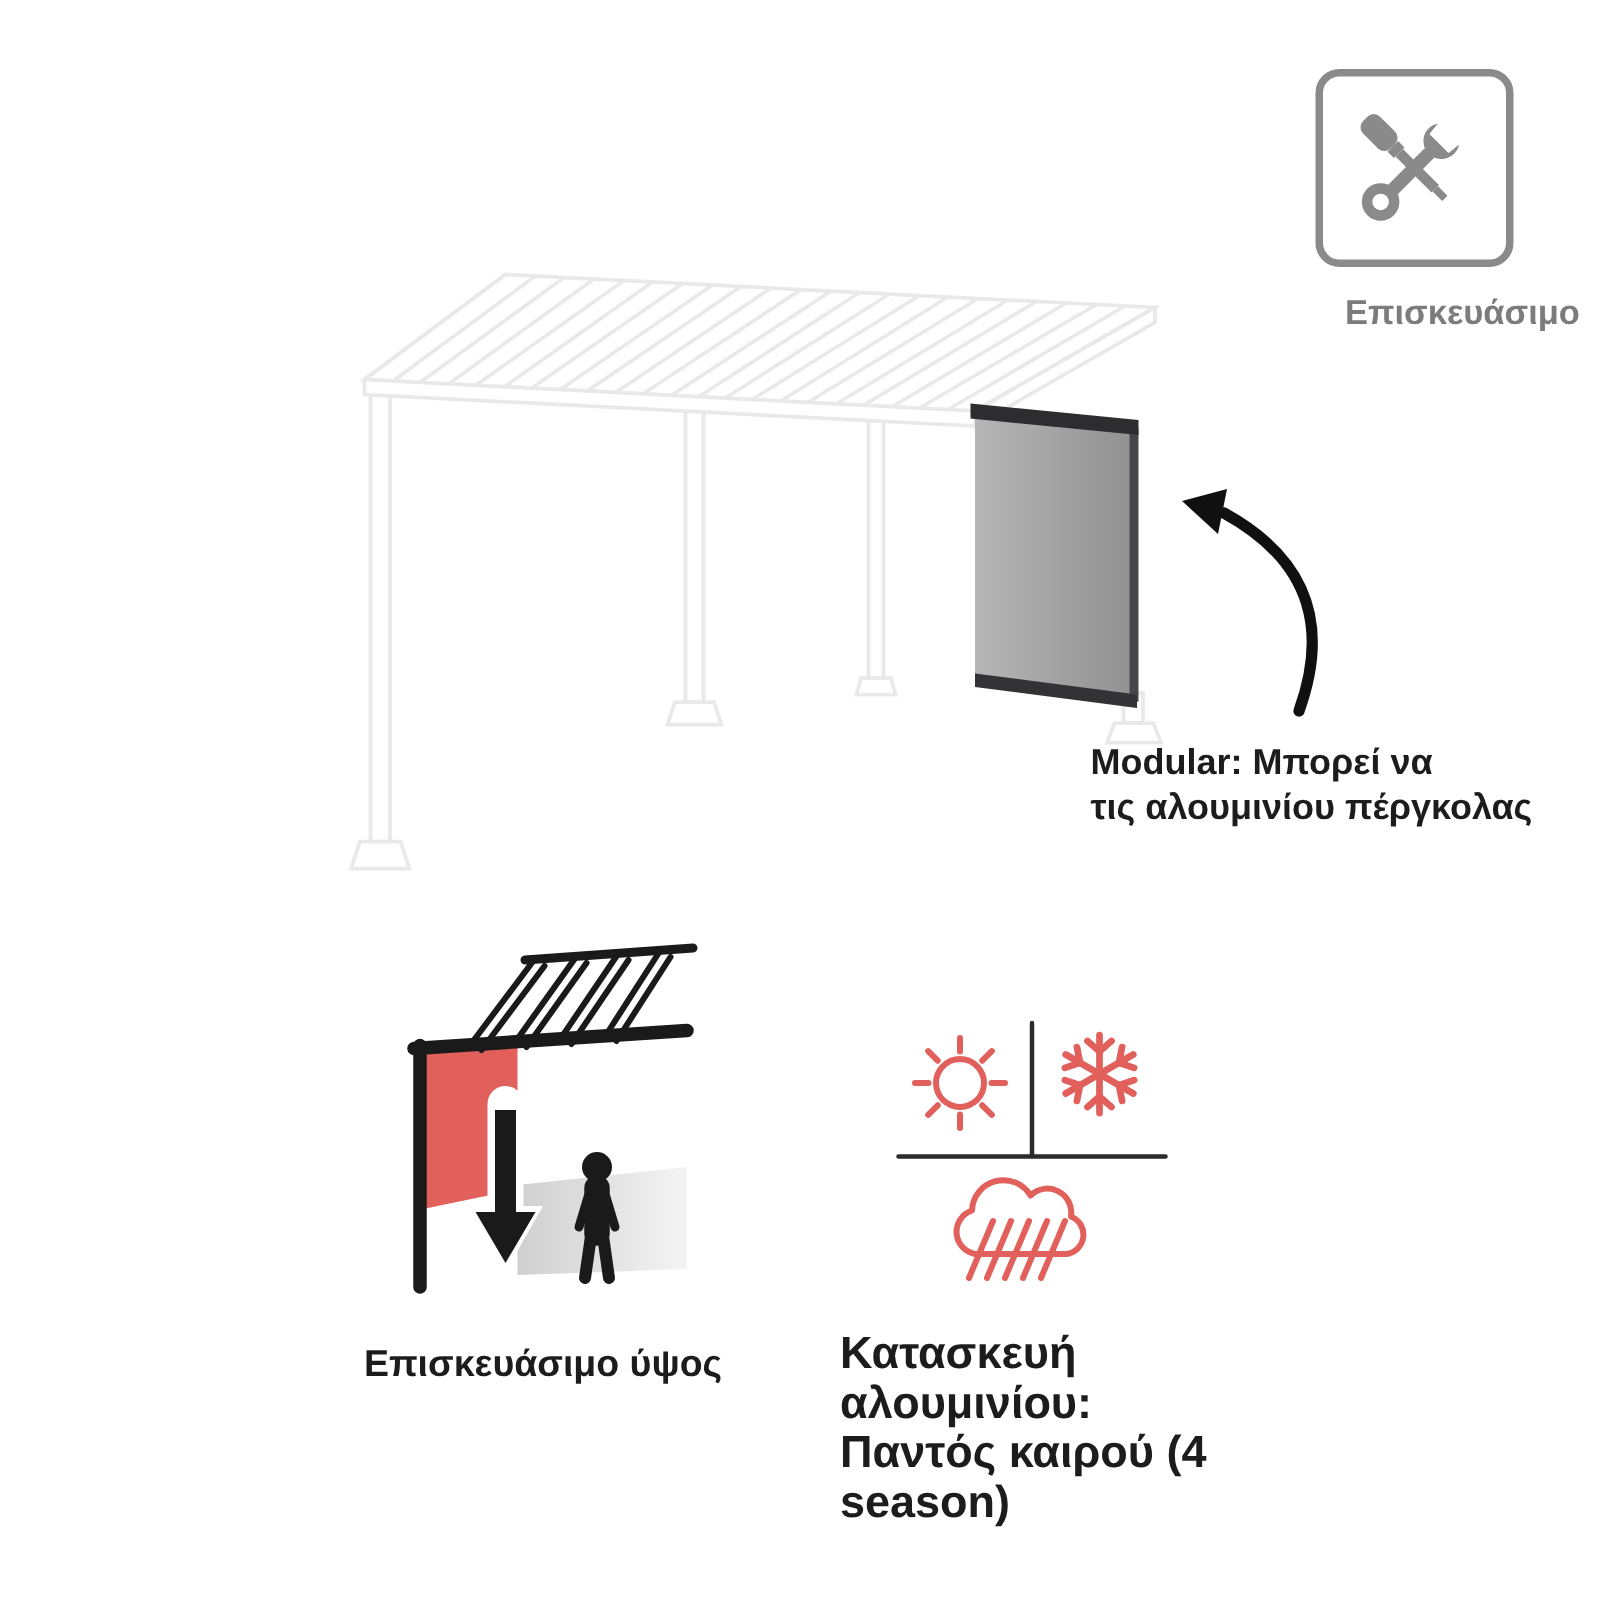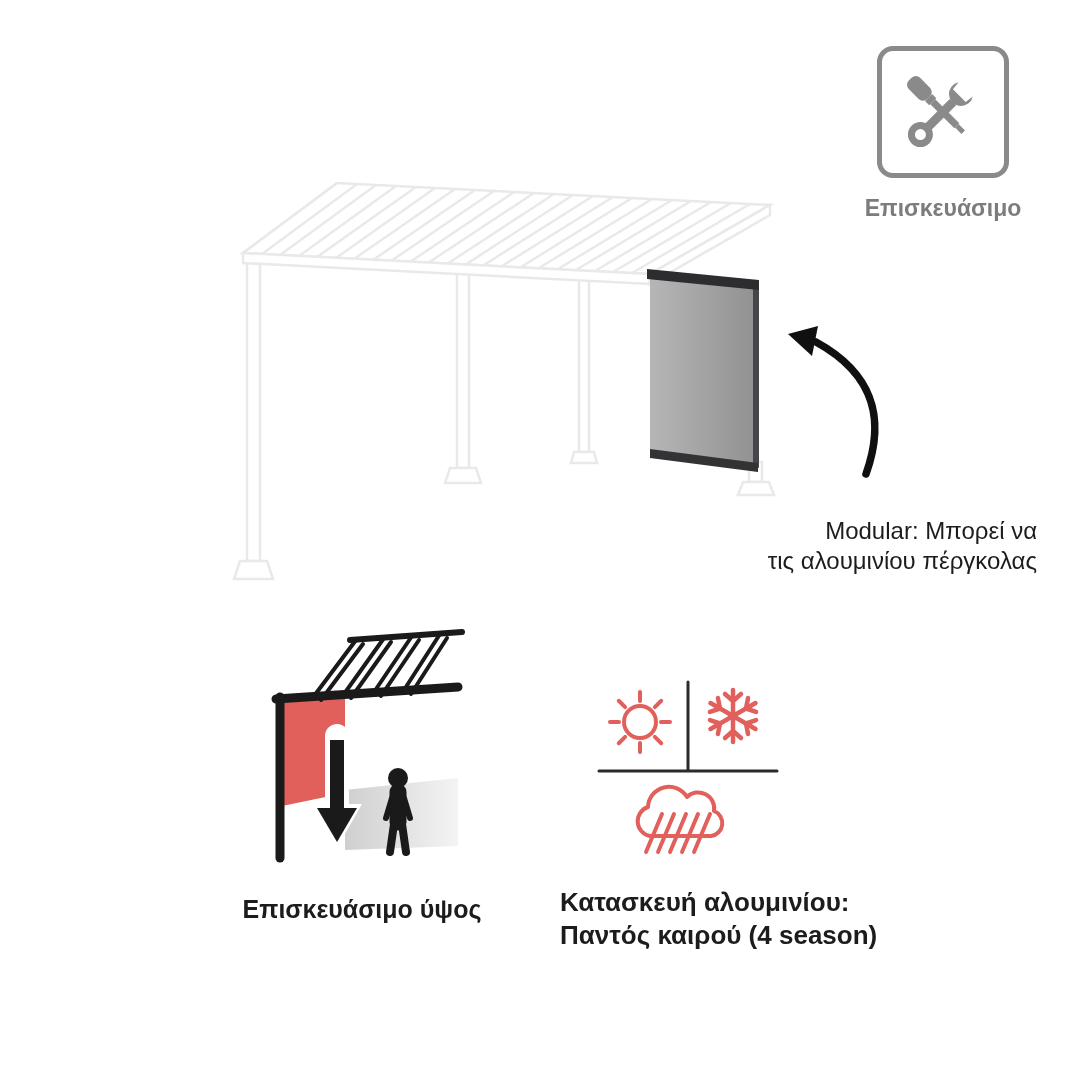--- a/index.html
+++ b/index.html
@@ -22,40 +22,40 @@
   .pl{stroke:var(--pergola-line);stroke-width:2.5;fill:#ffffff;}
   .plo{stroke:var(--pergola-line);stroke-width:2.5;fill:none;}
 
   
   .repair-badge{
     position:absolute;left:877px;top:46px;width:132px;height:132px;
     box-sizing:border-box;border:5px solid var(--icon-gray);border-radius:16px;
     background:#ffffff;display:flex;align-items:center;justify-content:center;
   }
   .repair-label{
-    position:absolute;left:853px;top:195px;width:180px;
+    position:absolute;left:885px;top:195px;width:180px;
     text-align:center;font-size:23px;font-weight:700;color:var(--text-gray);
   }
 
   
   .modular-note{
-    position:absolute;left:727px;top:516px;width:310px;
-    font-size:24px;font-weight:400;color:var(--text-dark);line-height:30px;text-align:right;
+    position:absolute;left:727px;top:494px;width:310px;
+    font-size:24px;font-weight:700;color:var(--text-dark);line-height:30px;
   }
 
   
   .feature-left-icon{position:absolute;left:256px;top:628px;}
   .feature-left-label{
     position:absolute;left:242px;top:895px;width:240px;text-align:center;
     font-size:25px;font-weight:700;color:var(--text-dark);
   }
   .feature-right-icon{position:absolute;left:590px;top:670px;}
   .feature-right-label{
     position:absolute;left:560px;top:886px;width:320px;text-align:left;
-    font-size:26px;font-weight:700;color:var(--text-dark);line-height:33px;
+    font-size:30px;font-weight:700;color:var(--text-dark);line-height:33px;
   }
 
   .ink-line{stroke:var(--ink);stroke-linecap:round;fill:none;}
   .gray-fill{fill:var(--icon-gray);}
 </style>
 </head>
 <body>
 
 <div class="stage">
 

